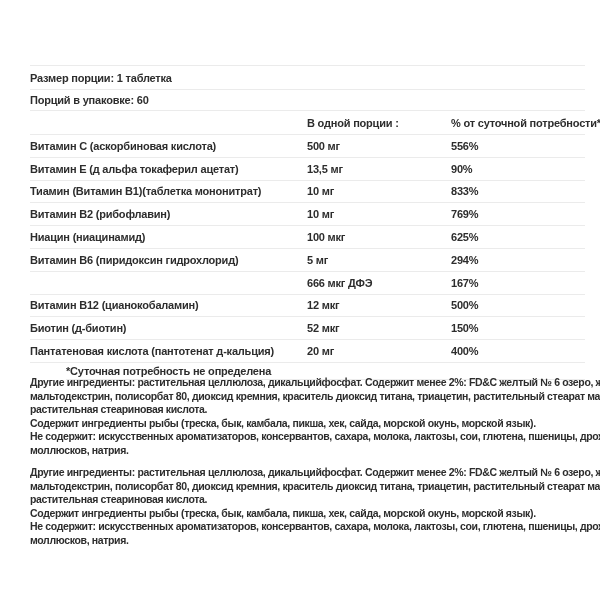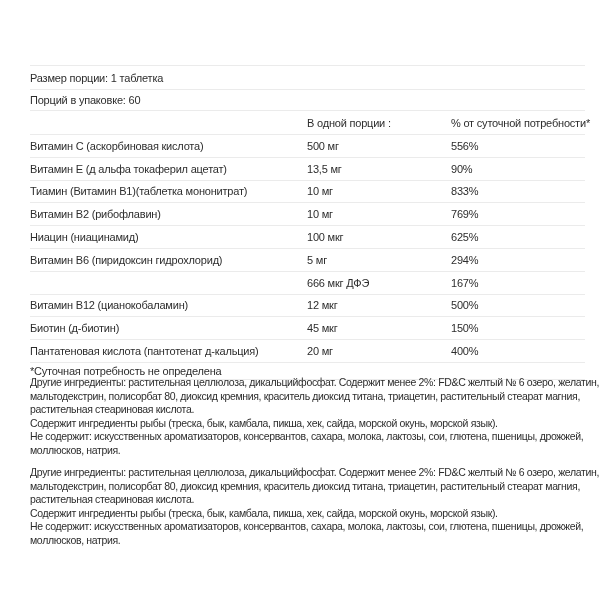--- a/index.html
+++ b/index.html
@@ -1,31 +1,31 @@
 <!DOCTYPE html>
 <html><head>
 <meta charset="utf-8">
 <style>
   html,body { margin:0; padding:0; background:#ffffff; }
   .page {
     position:relative; width:600px; height:600px; background:#ffffff;
-    font-family:"Liberation Sans", sans-serif; font-weight:normal; color:#2d2d2d;
+    font-family:"Liberation Sans", sans-serif; font-weight:bold; color:#2d2d2d;
     overflow:hidden;
   }
   
   .facts { position:absolute; left:30px; right:15px; top:65px; border-top:1px solid #ebebeb; }
   .f-row {
     position:relative; display:flex; align-items:center;
     border-bottom:1px solid #ebebeb; font-size:11px; letter-spacing:-0.2px;
   }
   .f-row.serving   { height:23px; }
   .f-row.servings  { height:20px; }
   .f-row.header    { height:23px; }
   .f-row.data      { height:21.8px; }
-  .f-row.footnote  { height:16px; }
+  .f-row.footnote  { height:16px;margin-left:36px; }
   .col-amount { position:absolute; left:277px; white-space:nowrap; }
   .col-dv     { position:absolute; left:385px; white-space:nowrap;padding-left:36px; }
   .col-name   { white-space:nowrap; }
   
   .ingredients { position:absolute; left:30px; right:5px; top:376px; }
   .ing-block { margin:0 0 9px 0; }
   .ing-line {
     font-size:10.5px; line-height:13.5px; letter-spacing:-0.35px;
     white-space:nowrap;
   }
@@ -93,21 +93,21 @@
   </div>
 
   <div class="f-row data">
     <span class="col-name">Витамин B12 (цианокобаламин)</span>
     <span class="col-amount">12 мкг</span>
     <span class="col-dv">500%</span>
   </div>
 
   <div class="f-row data">
     <span class="col-name">Биотин (д-биотин)</span>
-    <span class="col-amount">45 мкг</span>
+    <span class="col-amount">52 мкг</span>
     <span class="col-dv">150%</span>
   </div>
 
   <div class="f-row data">
     <span class="col-name">Пантатеновая кислота (пантотенат д-кальция)</span>
     <span class="col-amount">20 мг</span>
     <span class="col-dv">400%</span>
   </div>
 </div>
 

